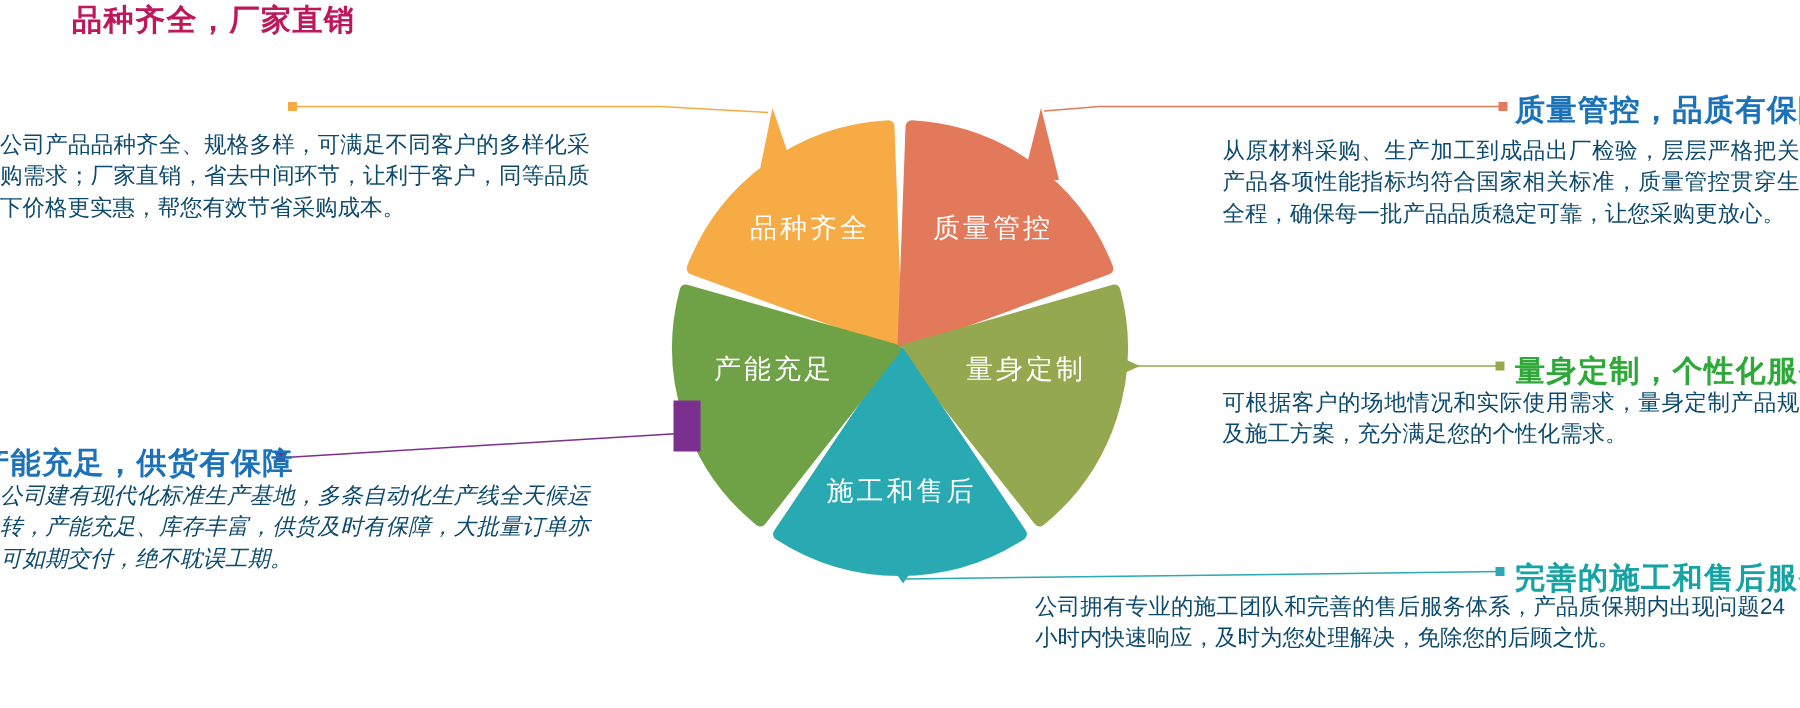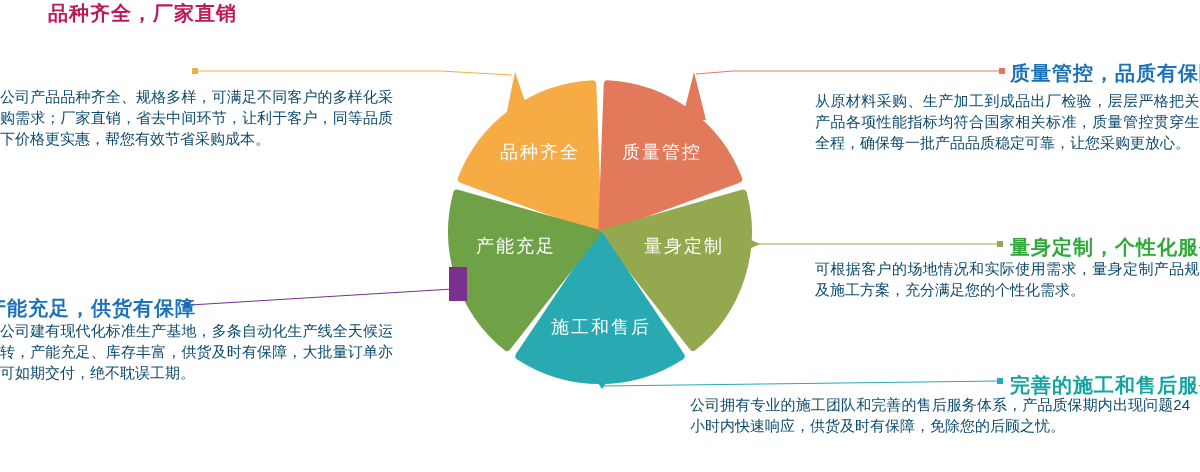--- a/index.html
+++ b/index.html
@@ -67,18 +67,18 @@
   <div class="callout-title" style="left: 0px; color: #be185d; margin-left: 48px;">品种齐全，厂家直销</div>
   <div class="callout-body" style="left:0;top:86px;width:393px;">公司产品品种齐全、规格多样，可满足不同客户的多样化采购需求；厂家直销，省去中间环节，让利于客户，同等品质下价格更实惠，帮您有效节省采购成本。</div>
 
   <div class="callout-title" style="left: 1010px; top: 60px; color: rgb(27, 114, 184);">质量管控，品质有保障</div>
   <div class="callout-body" style="left:815px;top:90px;width:400px;">从原材料采购、生产加工到成品出厂检验，层层严格把关，产品各项性能指标均符合国家相关标准，质量管控贯穿生产全程，确保每一批产品品质稳定可靠，让您采购更放心。</div>
 
   <div class="callout-title" style="left: 1010px; top: 234px; color: rgb(46, 168, 57);">量身定制，个性化服务</div>
   <div class="callout-body" style="left:815px;top:258px;width:400px;">可根据客户的场地情况和实际使用需求，量身定制产品规格及施工方案，充分满足您的个性化需求。</div>
 
   <div class="callout-title" style="left: -14px; top: 295px; color: rgb(27, 114, 184);">产能充足，供货有保障</div>
-  <div class="callout-body" style="left:0;top:320px;width:393px;">公司建有现代化标准生产基地，多条自动化生产线全天候运转，产能充足、库存丰富，供货及时有保障，大批量订单亦可如期交付，绝不耽误工期。</div>
+  <div class="callout-body" style="left:0;top:320px;width:393px;font-style:italic;">公司建有现代化标准生产基地，多条自动化生产线全天候运转，产能充足、库存丰富，供货及时有保障，大批量订单亦可如期交付，绝不耽误工期。</div>
 
   <div class="callout-title" style="left: 1010px; top: 372px; color: rgb(22, 163, 163);">完善的施工和售后服务</div>
-  <div class="callout-body" style="left:690px;top:394px;width:500px;">公司拥有专业的施工团队和完善的售后服务体系，产品质保期内出现问题24小时内快速响应，供货及时有保障，免除您的后顾之忧。</div>
+  <div class="callout-body" style="left:690px;top:394px;width:500px;">公司拥有专业的施工团队和完善的售后服务体系，产品质保期内出现问题24小时内快速响应，及时为您处理解决，免除您的后顾之忧。</div>
 
 </div>
 
 </body></html>

